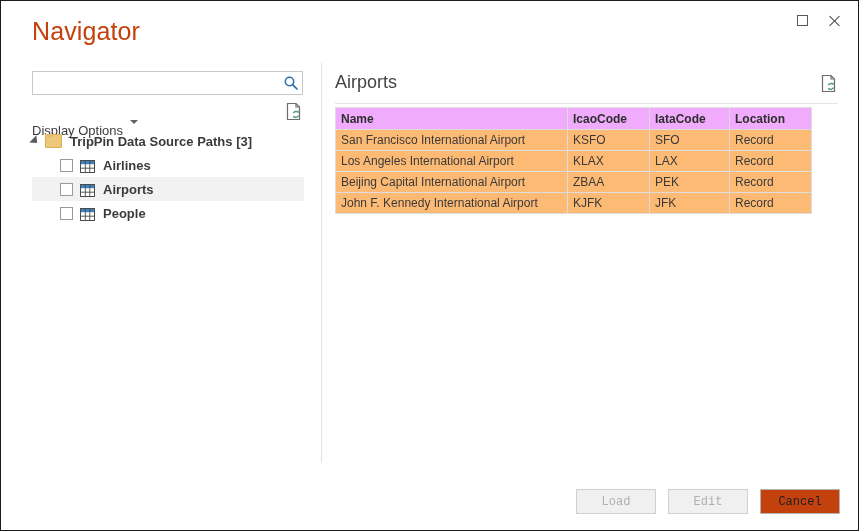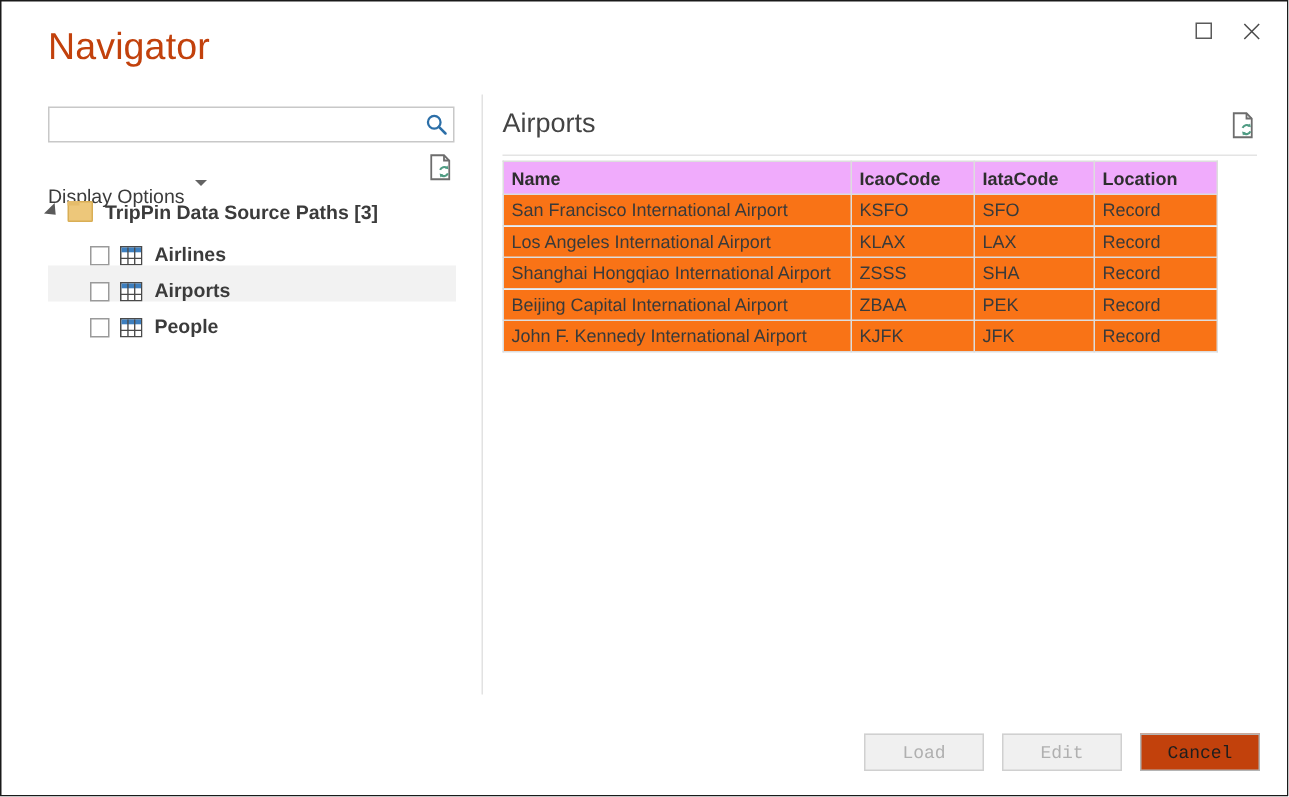--- a/index.html
+++ b/index.html
@@ -159,21 +159,21 @@
   .tree-row {
     position: relative;
     height: 24px;
     display: flex;
     align-items: center;
     cursor: default;
     margin: 0 17px 0 31px;
     font-weight: bold;
   }
   .tree-row.root { margin-left: 31px; }
-  .tree-row.child { padding-left: 28px; align-items: flex-end; }
+  .tree-row.child { padding-left: 28px; }
   .tree-row.selected { background: #f2f2f2; }
 
   .expander {
     width: 0; height: 0;
     border-top: 5px solid transparent;
     border-bottom: 5px solid transparent;
     border-left: 6px solid #5a5a5a;
     margin-right: 7px;
     transform: rotate(45deg);
   }
@@ -276,21 +276,21 @@
     color: #3a3a3a;
     overflow: hidden;
     white-space: nowrap;
   }
   .data-table th {
     background: #f0abfc;
     font-weight: bold;
     color: #2e2e2e;
     height: 21px;
   }
-  .data-table td { background: #f97316; }
+  .data-table td { background: #fdba74; }
 
   
   .footer {
     position: absolute;
     right: 18px;
     bottom: 16px;
     display: flex;
     gap: 12px;
   }
   .btn {
@@ -455,26 +455,20 @@
           <td>SFO</td>
           <td>Record</td>
         </tr>
         <tr>
           <td>Los Angeles International Airport</td>
           <td>KLAX</td>
           <td>LAX</td>
           <td>Record</td>
         </tr>
         <tr>
-          <td>Shanghai Hongqiao International Airport</td>
-          <td>ZSSS</td>
-          <td>SHA</td>
-          <td>Record</td>
-        </tr>
-        <tr>
           <td>Beijing Capital International Airport</td>
           <td>ZBAA</td>
           <td>PEK</td>
           <td>Record</td>
         </tr>
         <tr>
           <td>John F. Kennedy International Airport</td>
           <td>KJFK</td>
           <td>JFK</td>
           <td>Record</td>

